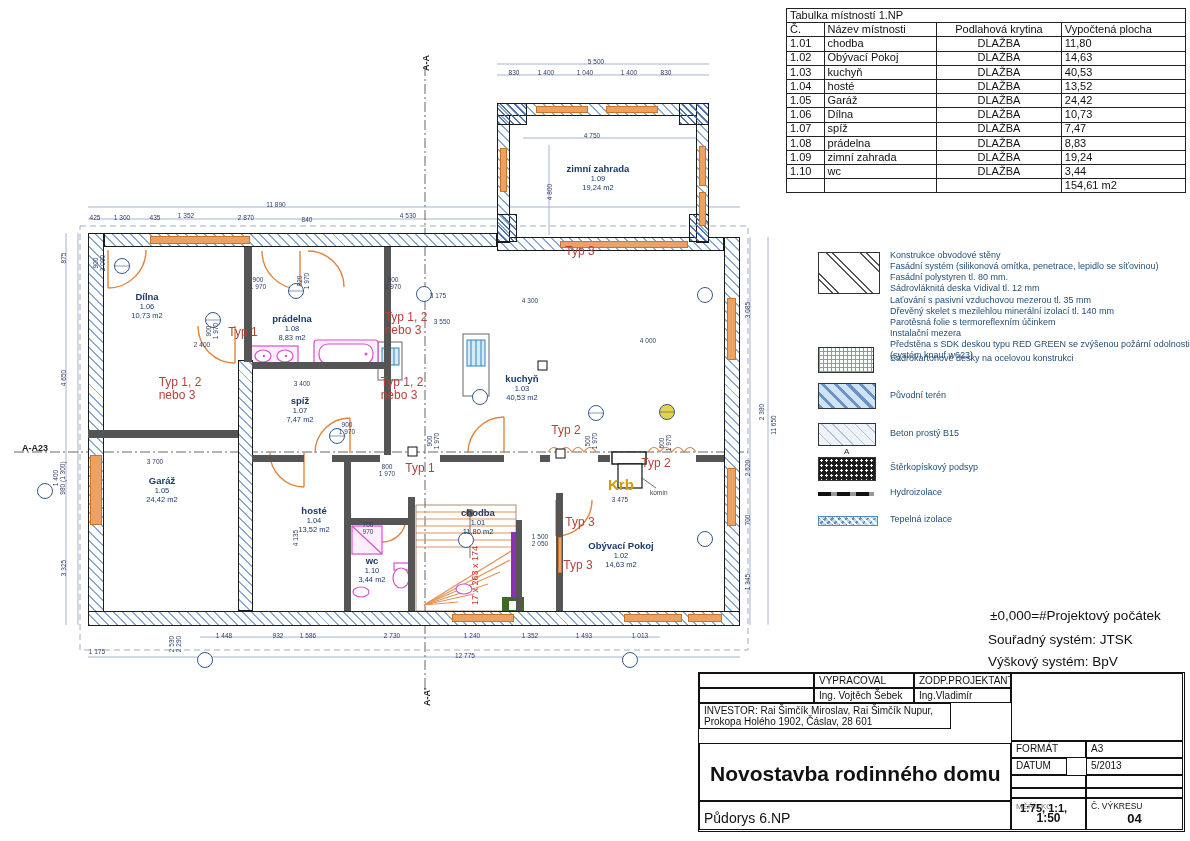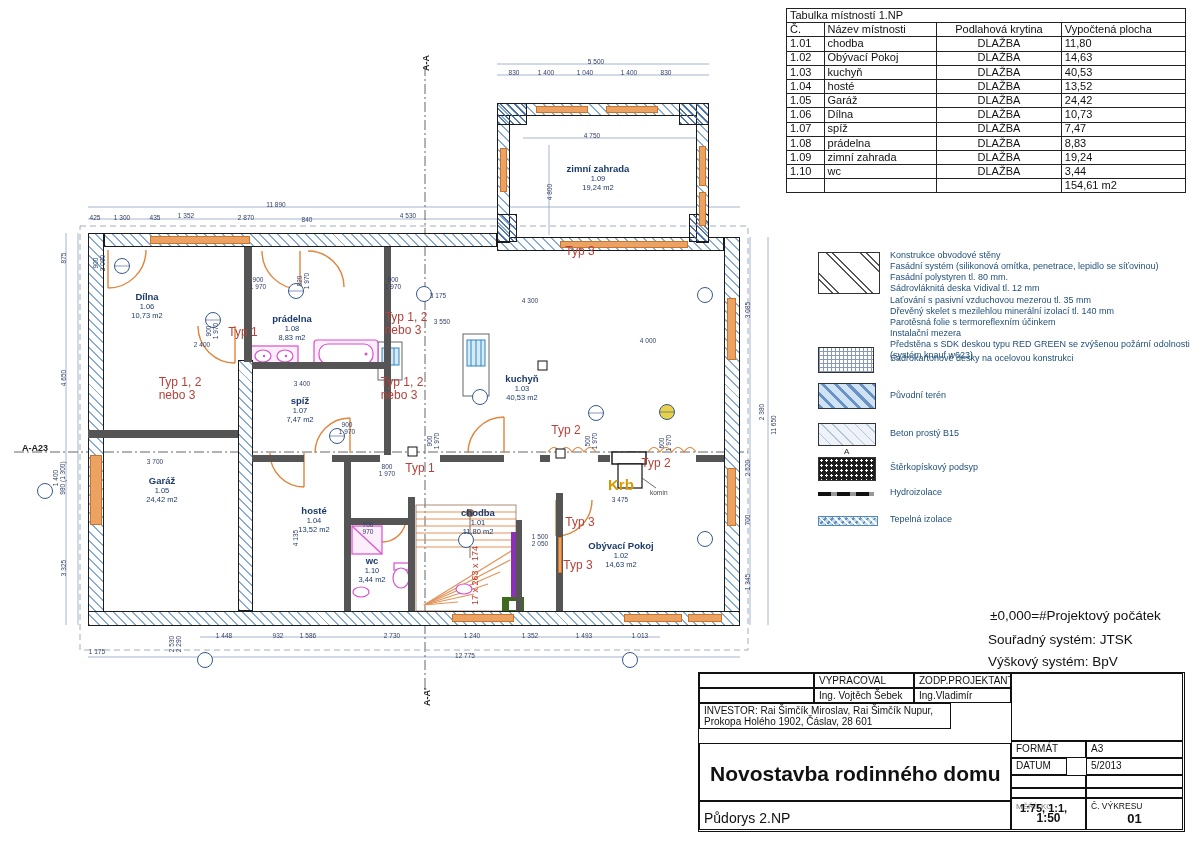--- a/index.html
+++ b/index.html
@@ -477,33 +477,33 @@
     <div class="cell" style="left:115px;top:0;width:100px;height:15px">VYPRACOVAL</div>
     <div class="cell" style="left:215px;top:0;width:97px;height:15px">ZODP.PROJEKTANT</div>
     <div class="cell" style="left:0;top:15px;width:115px;height:15px"></div>
     <div class="cell" style="left:115px;top:15px;width:100px;height:15px">Ing. Vojtěch Šebek</div>
     <div class="cell" style="left:215px;top:15px;width:97px;height:15px">Ing.Vladimír Kršňák</div>
     <div class="cell" style="left:0;top:30px;width:252px;height:26px">
       <span>INVESTOR:</span>
       <span>Rai Šimčík Miroslav, Rai Šimčík Nupur, Prokopa Holého 1902, Čáslav, 28 601</span>
     </div>
     <div class="cell big" style="left:0;top:70px;width:312px;height:58px">Novostavba rodinného domu</div>
-    <div class="cell med" style="left:0;top:128px;width:312px;height:29px">Půdorys 2.NP</div>
+    <div class="cell med" style="left:0;top:128px;width:312px;height:29px">Půdorys 6.NP</div>
     <div class="cell" style="left:312px;top:0;width:172px;height:68px"></div>
     <div class="cell" style="left:312px;top:68px;width:75px;height:17px">FORMÁT</div>
     <div class="cell" style="left:387px;top:68px;width:97px;height:17px">A3</div>
     <div class="cell" style="left:312px;top:85px;width:56px;height:17px">DATUM</div>
     <div class="cell" style="left:387px;top:85px;width:97px;height:17px">5/2013</div>
     <div class="cell" style="left:312px;top:102px;width:75px;height:13px"></div>
     <div class="cell" style="left:387px;top:102px;width:97px;height:13px"></div>
     <div class="cell" style="left:312px;top:115px;width:75px;height:10px"></div>
     <div class="cell" style="left:387px;top:115px;width:97px;height:10px"></div>
     <div class="cell" style="left:312px;top:125px;width:75px;height:32px">
       <span style="color:#777;font-size:8px">MĚŘÍTKO</span>
       <span class="ovl" style="left:8px;top:3px">1:75, 1:1,</span>
       <div class="bold" style="text-align:center;font-size:12px">1:50</div>
     </div>
     <div class="cell" style="left:387px;top:125px;width:97px;height:32px">
       <span style="font-size:8.5px">Č. VÝKRESU</span>
-      <div class="bold" style="text-align:center;font-size:13px">01</div>
+      <div class="bold" style="text-align:center;font-size:13px">04</div>
     </div>
   </div>
 </div>
 
 </body></html>

